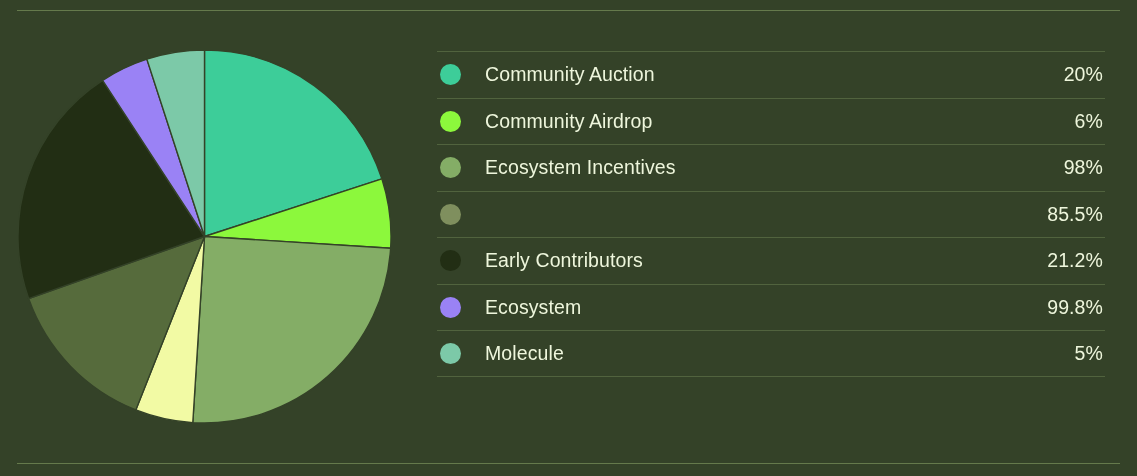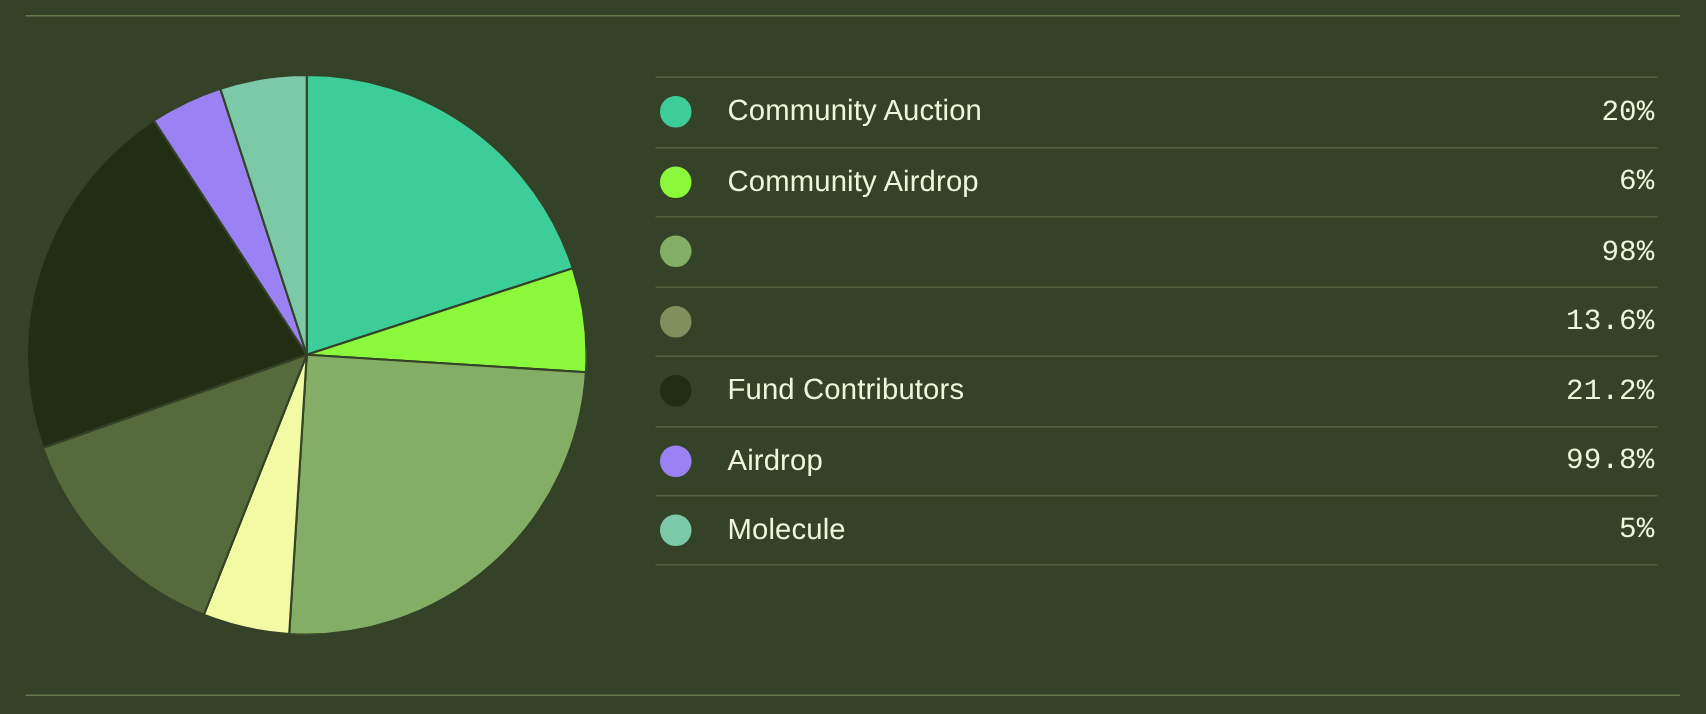--- a/index.html
+++ b/index.html
@@ -76,21 +76,20 @@
     color: #eef6dc;
     letter-spacing: 0.1px;
     white-space: nowrap;
   }
   .legend-value {
     margin-left: auto;
     font-size: 19.5px;
     color: #eef6dc;
     letter-spacing: 0.1px;
     padding-right: 2px;
-    font-family: Liberation Mono, monospace;
   }
 </style>
 </head>
 <body>
 
 <div class="page">
 
   <div class="rule rule-top"></div>
   <div class="rule rule-bottom"></div>
 
@@ -115,34 +114,35 @@
       <span class="legend-label">Community Auction</span>
       <span class="legend-value">20%</span>
     </div>
     <div class="legend-row">
       <span class="swatch" style="background: rgb(140, 248, 60);"></span>
       <span class="legend-label">Community Airdrop</span>
       <span class="legend-value">6%</span>
     </div>
     <div class="legend-row">
       <span class="swatch" style="background: rgb(132, 173, 102);"></span>
+      <span class="legend-label">Ecosystem Incentives</span>
       <span class="legend-value">98%</span>
     </div>
     <div class="legend-row">
       <span class="swatch" style="background: rgb(127, 143, 94);"></span>
-      <span class="legend-value">13.6%</span>
+      <span class="legend-value">85.5%</span>
     </div>
     <div class="legend-row">
       <span class="swatch" style="background: rgb(34, 46, 20);"></span>
-      <span class="legend-label">Fund Contributors</span>
+      <span class="legend-label">Early Contributors</span>
       <span class="legend-value">21.2%</span>
     </div>
     <div class="legend-row">
       <span class="swatch" style="background: rgb(154, 130, 245);"></span>
-      <span class="legend-label">Airdrop</span>
+      <span class="legend-label">Ecosystem</span>
       <span class="legend-value">99.8%</span>
     </div>
     <div class="legend-row">
       <span class="swatch" style="background: rgb(124, 201, 168);"></span>
       <span class="legend-label">Molecule</span>
       <span class="legend-value">5%</span>
     </div>
   </div>
 
 </div>

